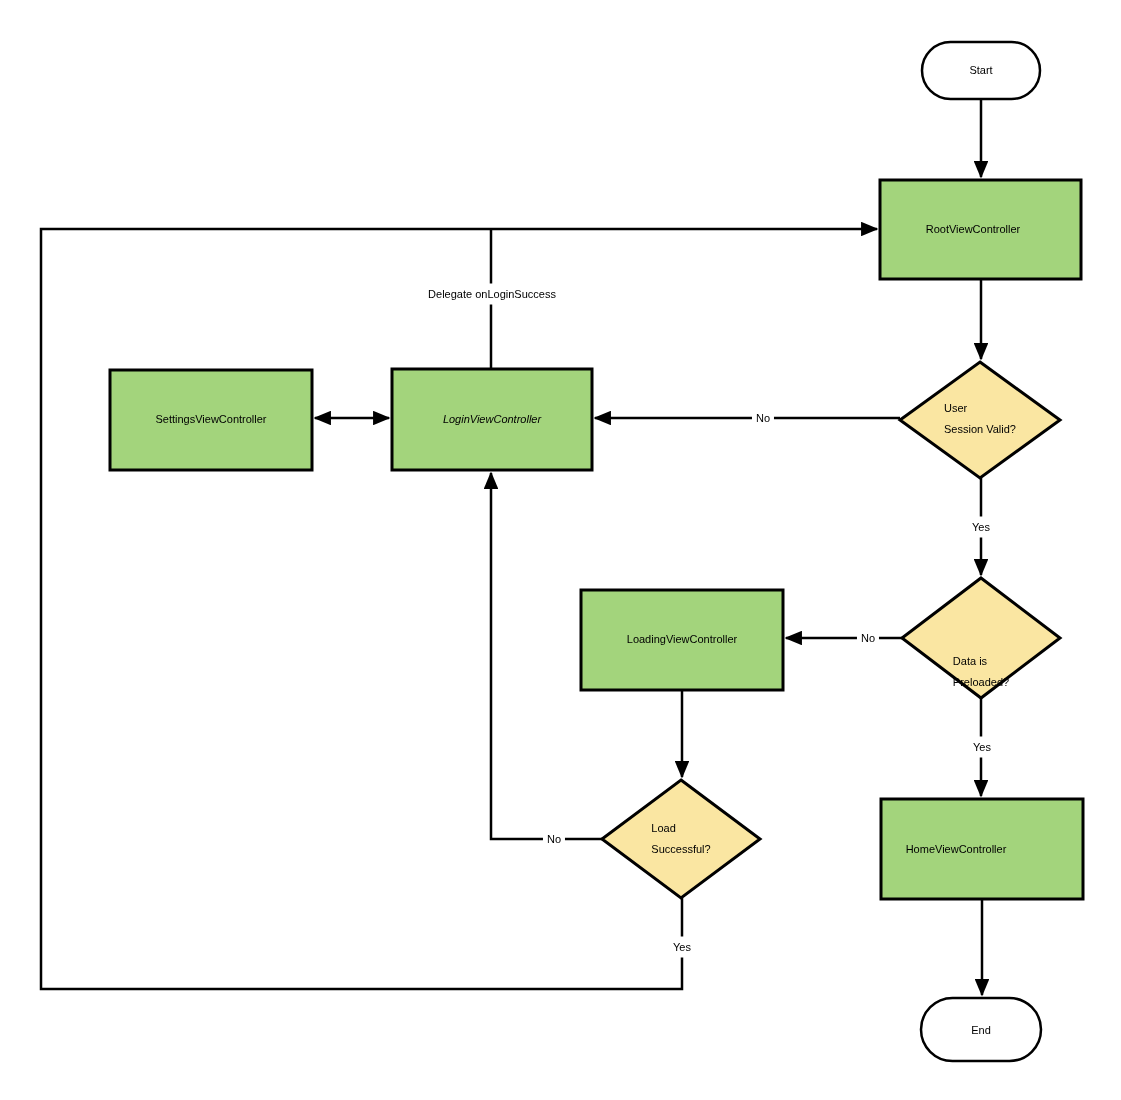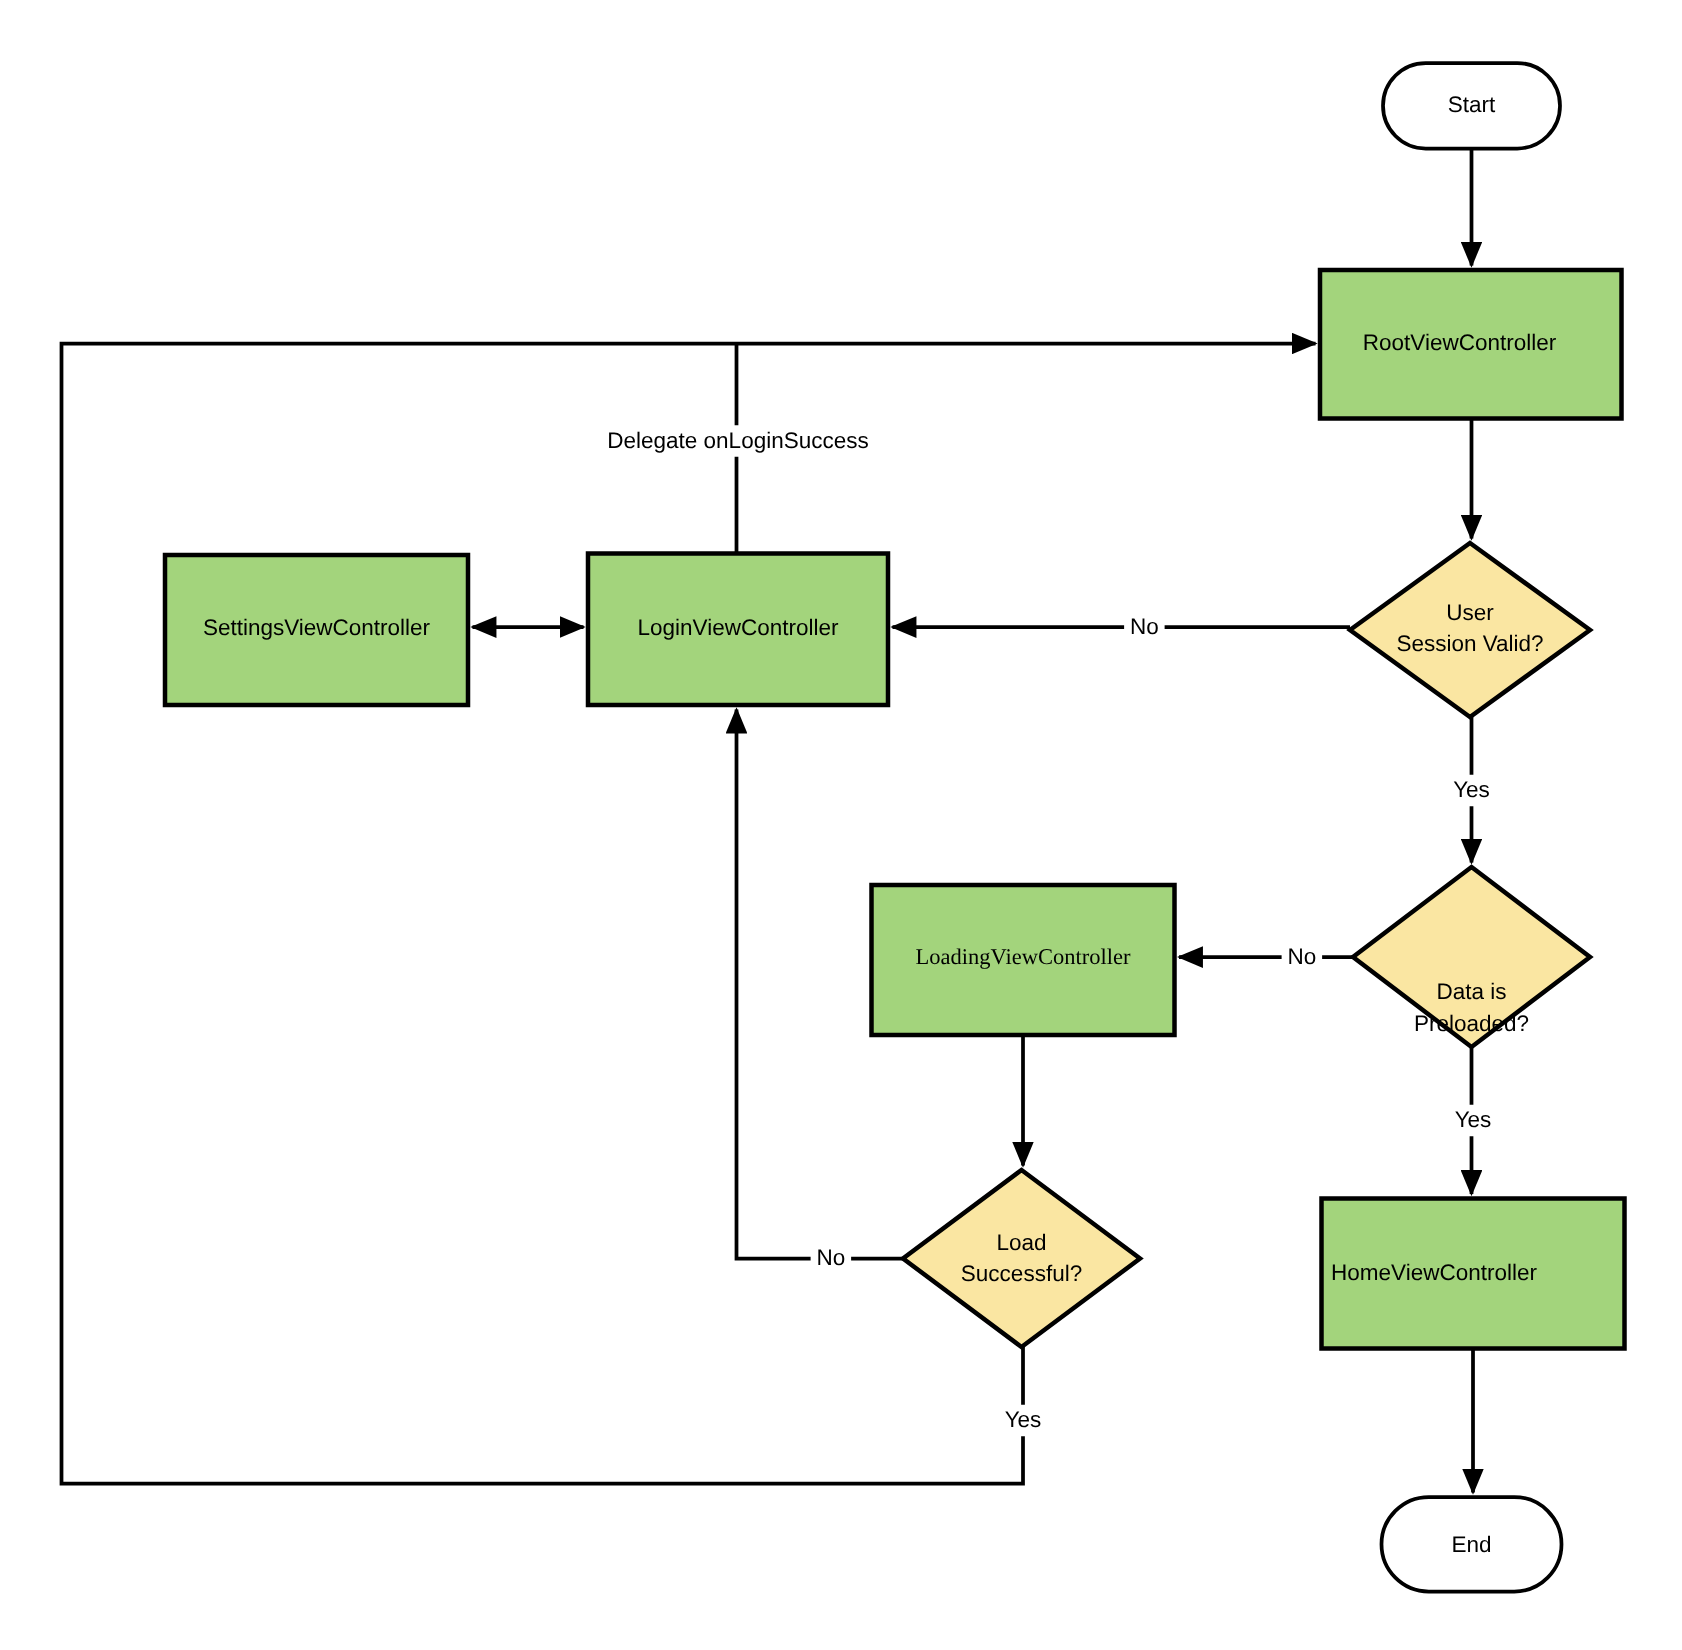--- a/index.html
+++ b/index.html
@@ -9,23 +9,23 @@
     height: 1100px;
     background: #ffffff;
     font-family: "Liberation Sans", sans-serif;
     color: #000;
     overflow: hidden;
   }
   .canvas svg { position: absolute; left: 0; top: 0; }
   .lbl {
     position: absolute;
     transform: translate(-50%, -50%);
-    font-size: 15px;
+    font-size: 11px;
     line-height: 21px;
-    text-align: center;
+    text-align: left;
     white-space: nowrap;
     color: #000;
   }
   .lbl.bg { background: #ffffff; padding: 0 4px; }
   .lbl .line { display: block; white-space: nowrap; }
 </style>
 </head>
 <body>
 
 <div class="canvas">
@@ -70,28 +70,28 @@
 
   <div class="lbl" style="left:929px; top:229px;margin-left:44px;">RootViewController</div>
 
   <div class="lbl" style="left:980px; top:419px;">
     <span class="line">User</span>
     <span class="line">Session Valid?</span>
   </div>
 
   <div class="lbl" style="left:211px; top:419px;">SettingsViewController</div>
 
-  <div class="lbl" style="left:492px; top:419px;">LoginViewController</div>
+  <div class="lbl" style="left:492px; top:419px;font-style:italic;">LoginViewController</div>
 
   <div class="lbl" style="left:981px; top:672px;">
     <span class="line">Data is</span>
     <span class="line">Preloaded?</span>
   </div>
 
-  <div class="lbl" style="left:682px; top:639px;font-family:Liberation Serif, serif;">LoadingViewController</div>
+  <div class="lbl" style="left:682px; top:639px;">LoadingViewController</div>
 
   <div class="lbl" style="left:681px; top:839px;">
     <span class="line">Load</span>
     <span class="line">Successful?</span>
   </div>
 
   <div class="lbl" style="left:956px; top:849px;">HomeViewController</div>
 
   <div class="lbl" style="left:981px; top:1030px;">End</div>
 

